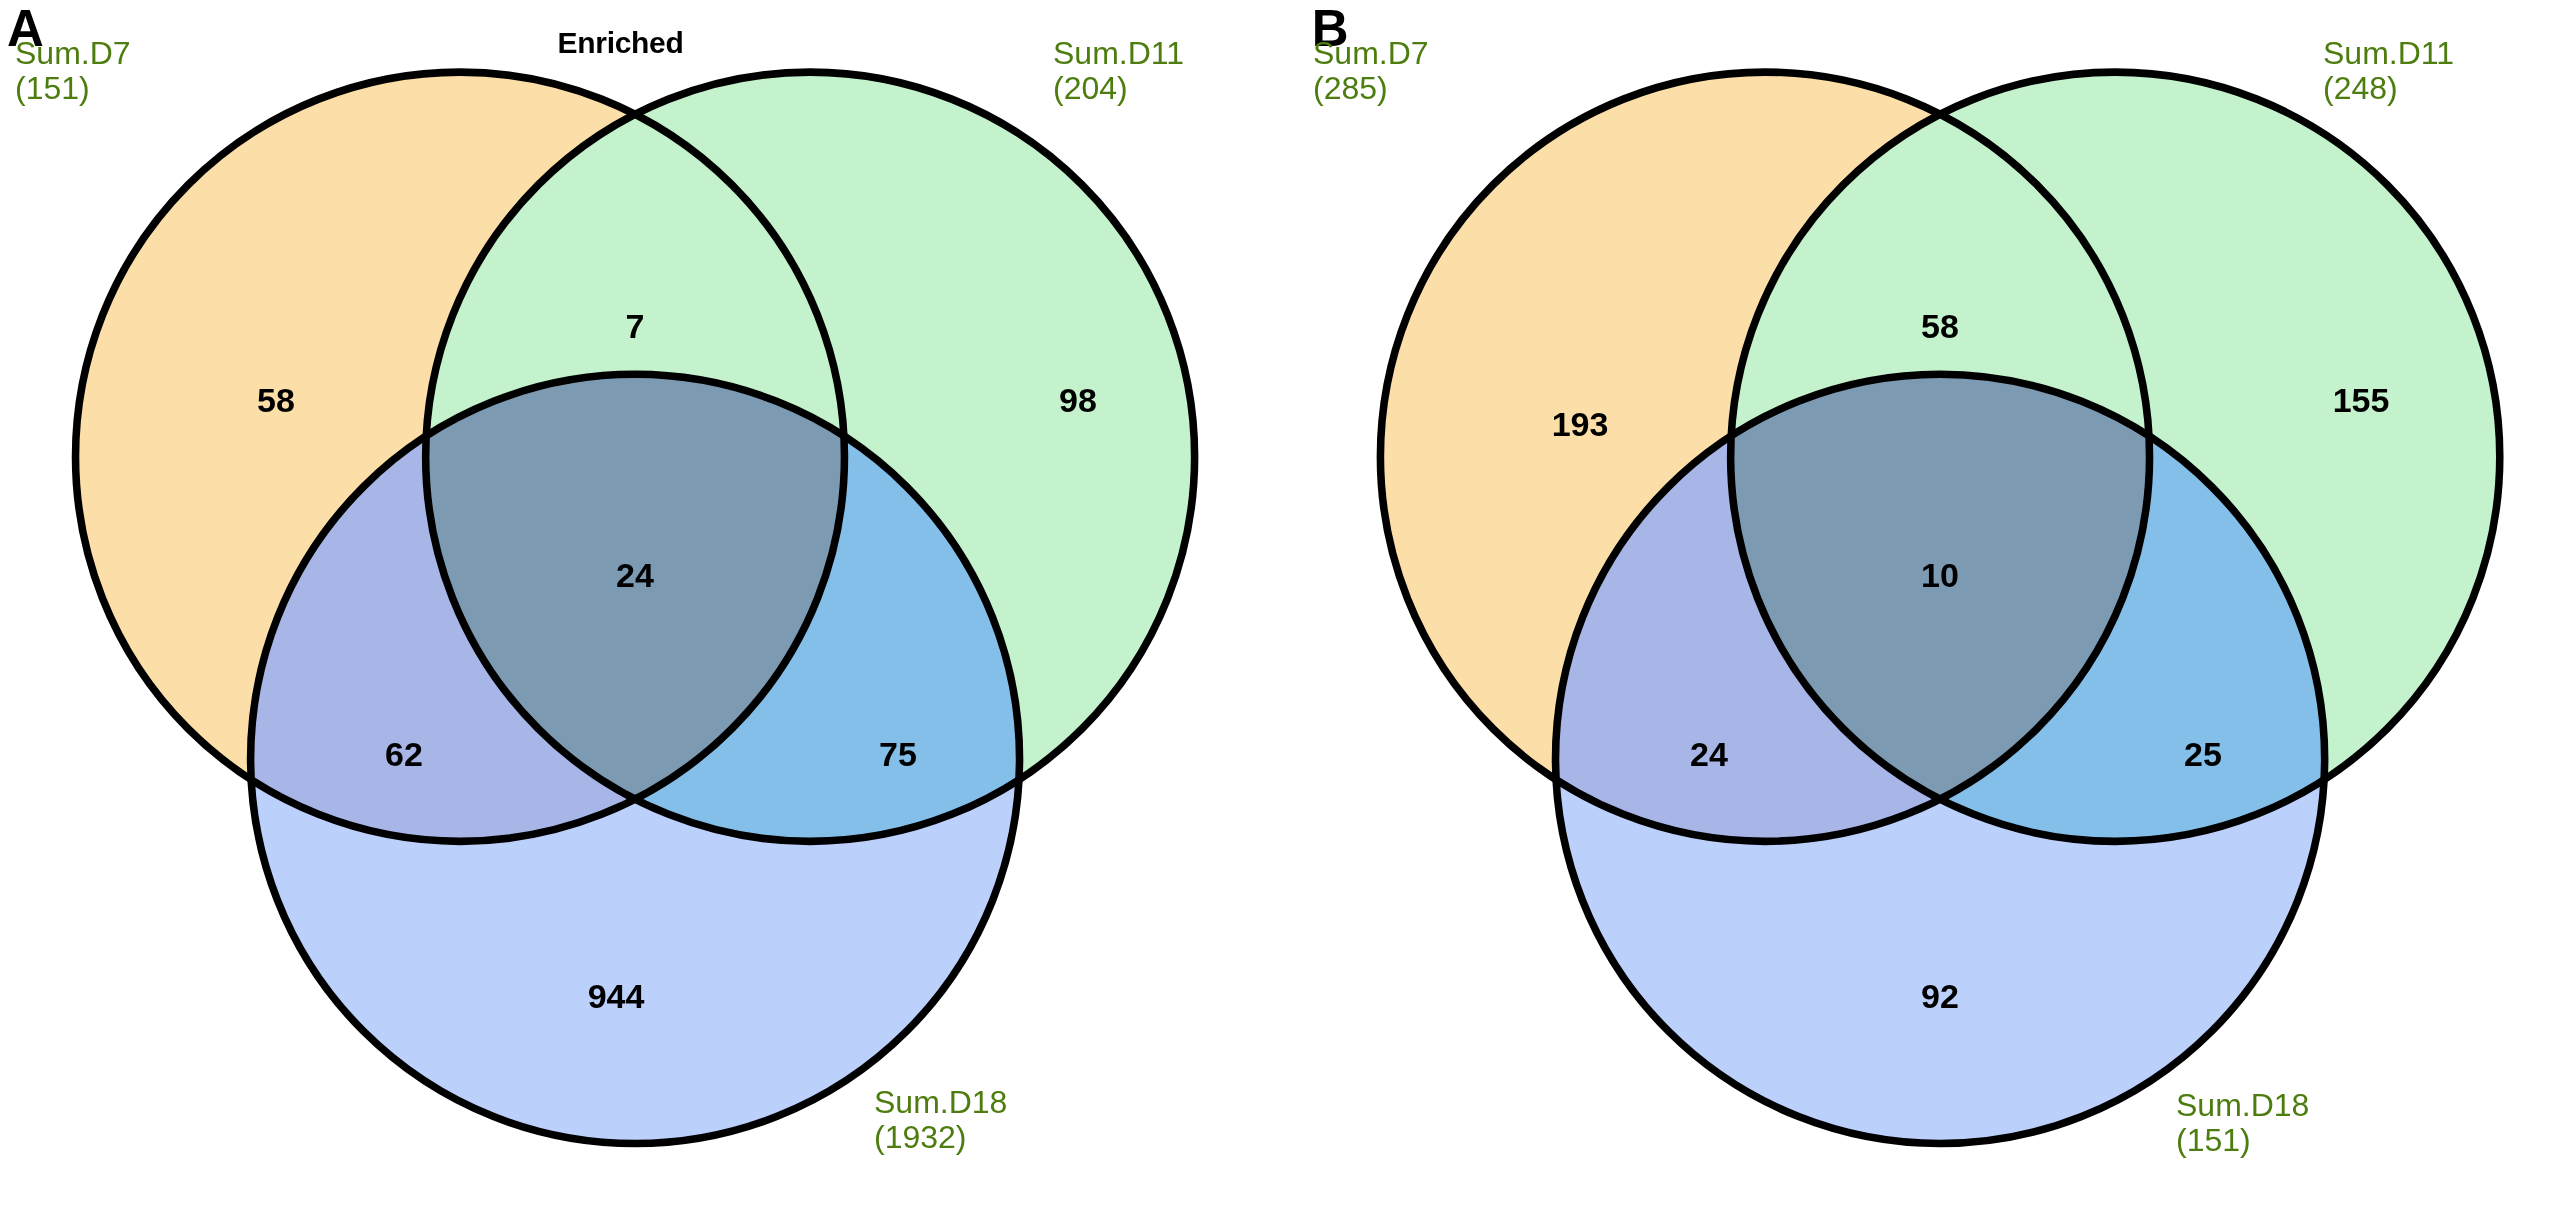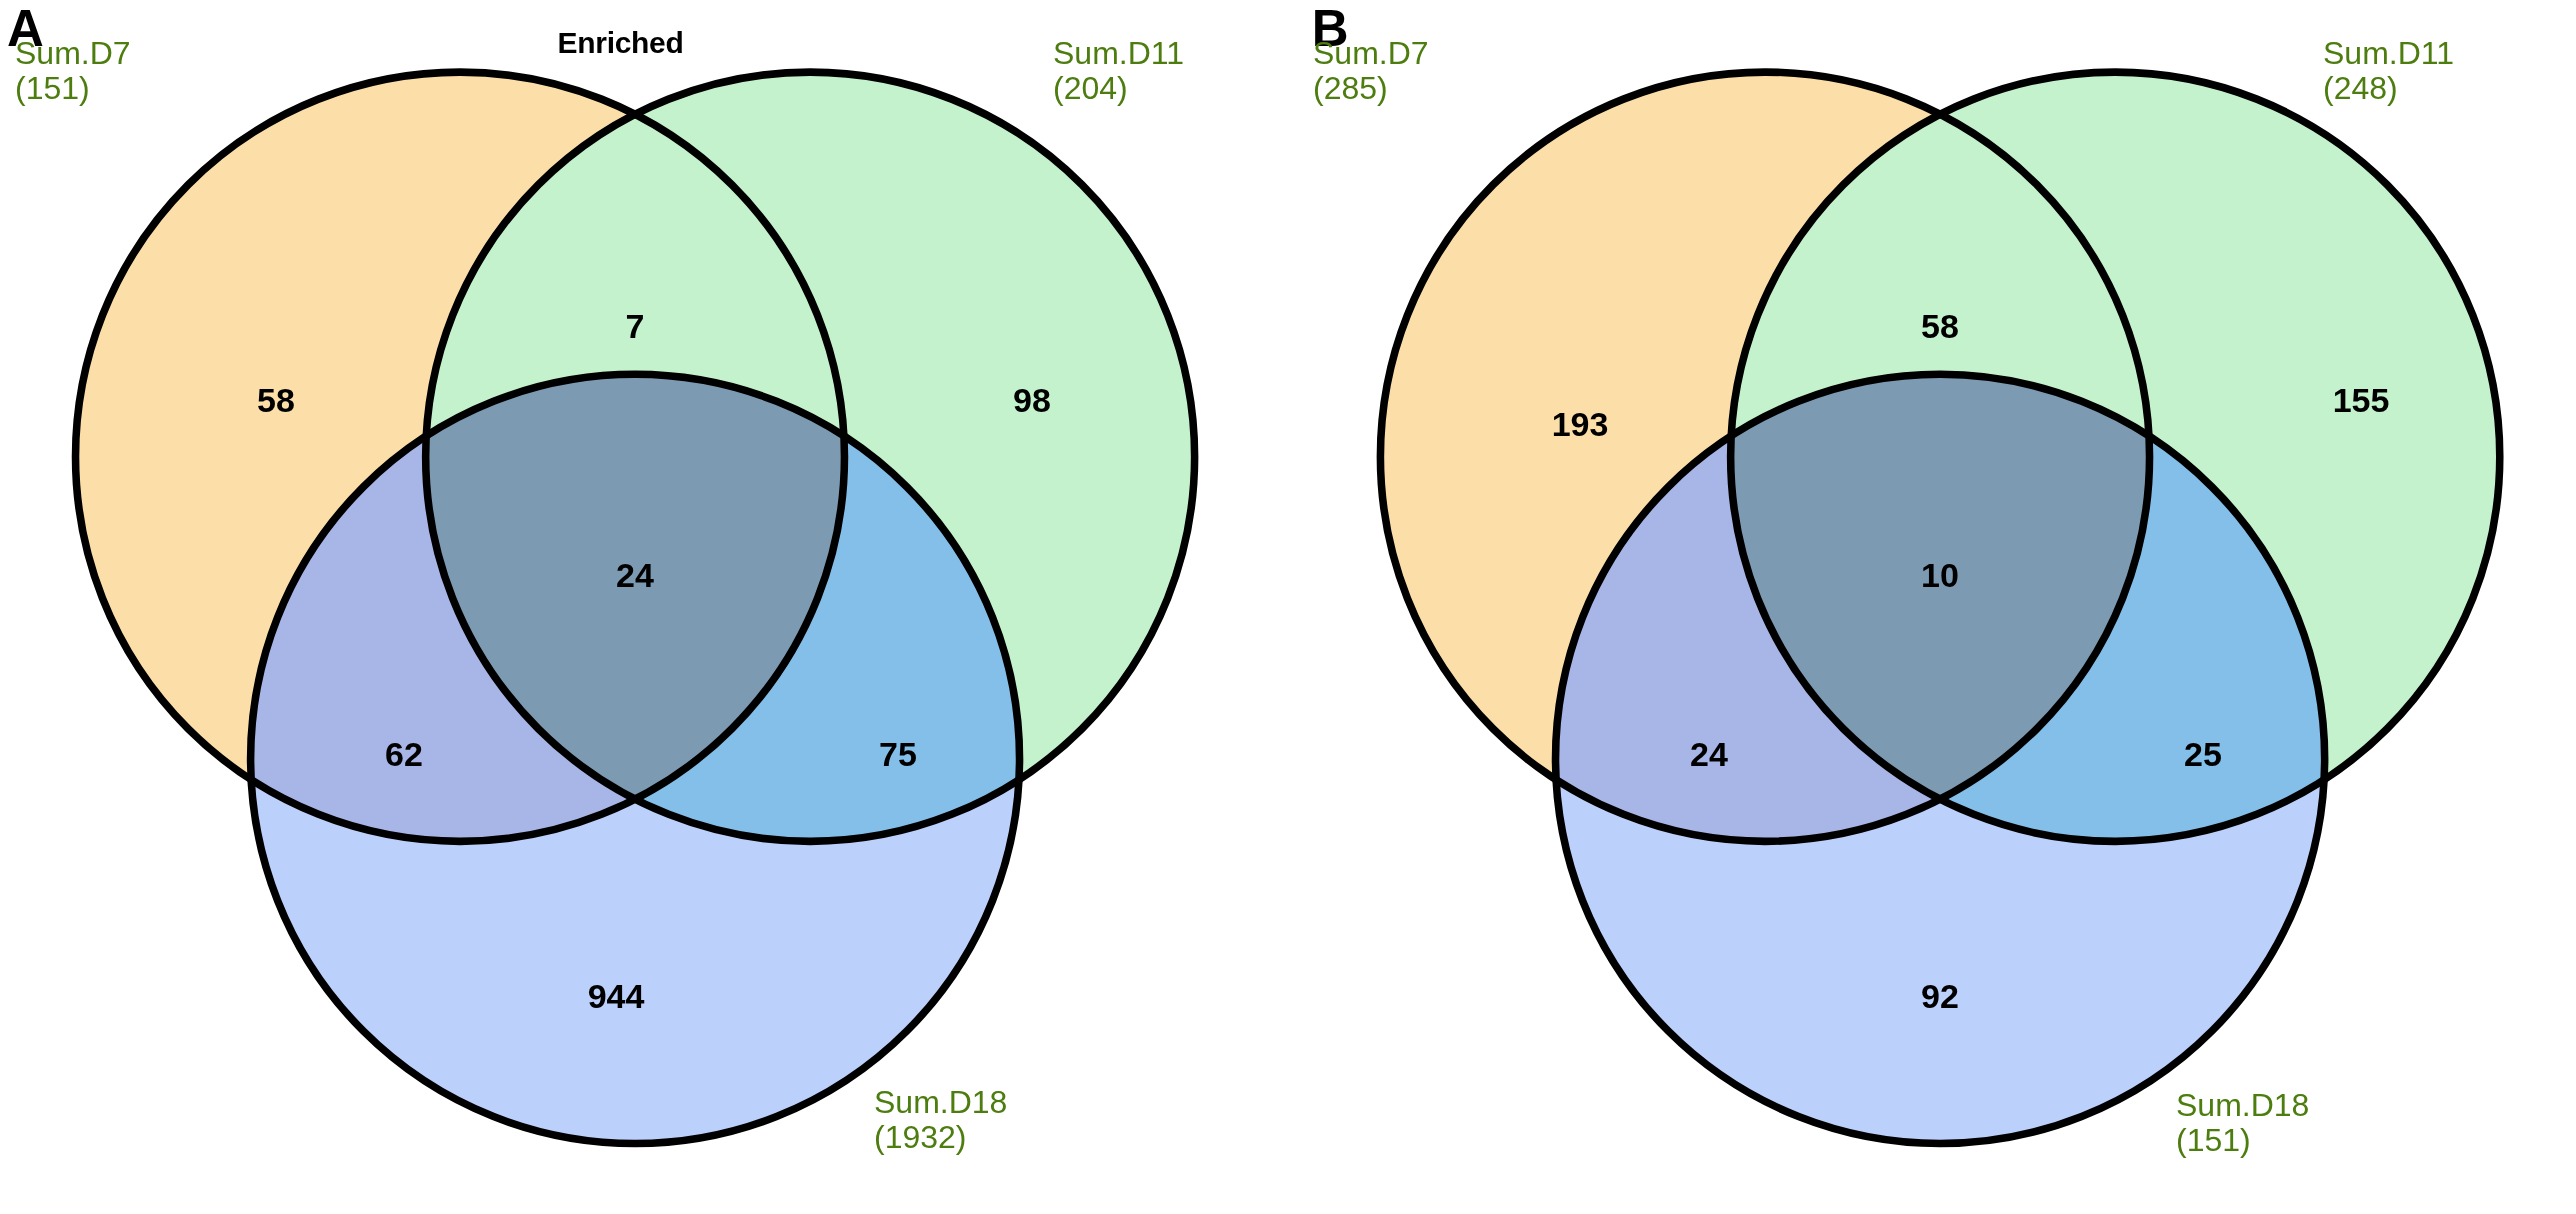--- a/index.html
+++ b/index.html
@@ -134,21 +134,21 @@
       <span>Sum.D11</span>
       <span class="cnt">(204)</span>
     </div>
     <div class="set-label" id="a-label-d18">
       <span>Sum.D18</span>
       <span class="cnt">(1932)</span>
     </div>
 
     <div class="region-count" style="left:276px;  top:400px;">58</div>
     <div class="region-count" style="left:635px;  top:326px;">7</div>
-    <div class="region-count" style="left:1032px; top:400px;">98</div>
+    <div class="region-count" style="left:1078px; top:400px;">98</div>
     <div class="region-count" style="left:635px;  top:575px;">24</div>
     <div class="region-count" style="left:404px;  top:754px;">62</div>
     <div class="region-count" style="left:898px; top:754px;">75</div>
     <div class="region-count" style="left:616px;  top:996px;">944</div>
   </div>
 
   <div class="panel" id="panel-b">
 
     <div class="panel-letter">B</div>
 

